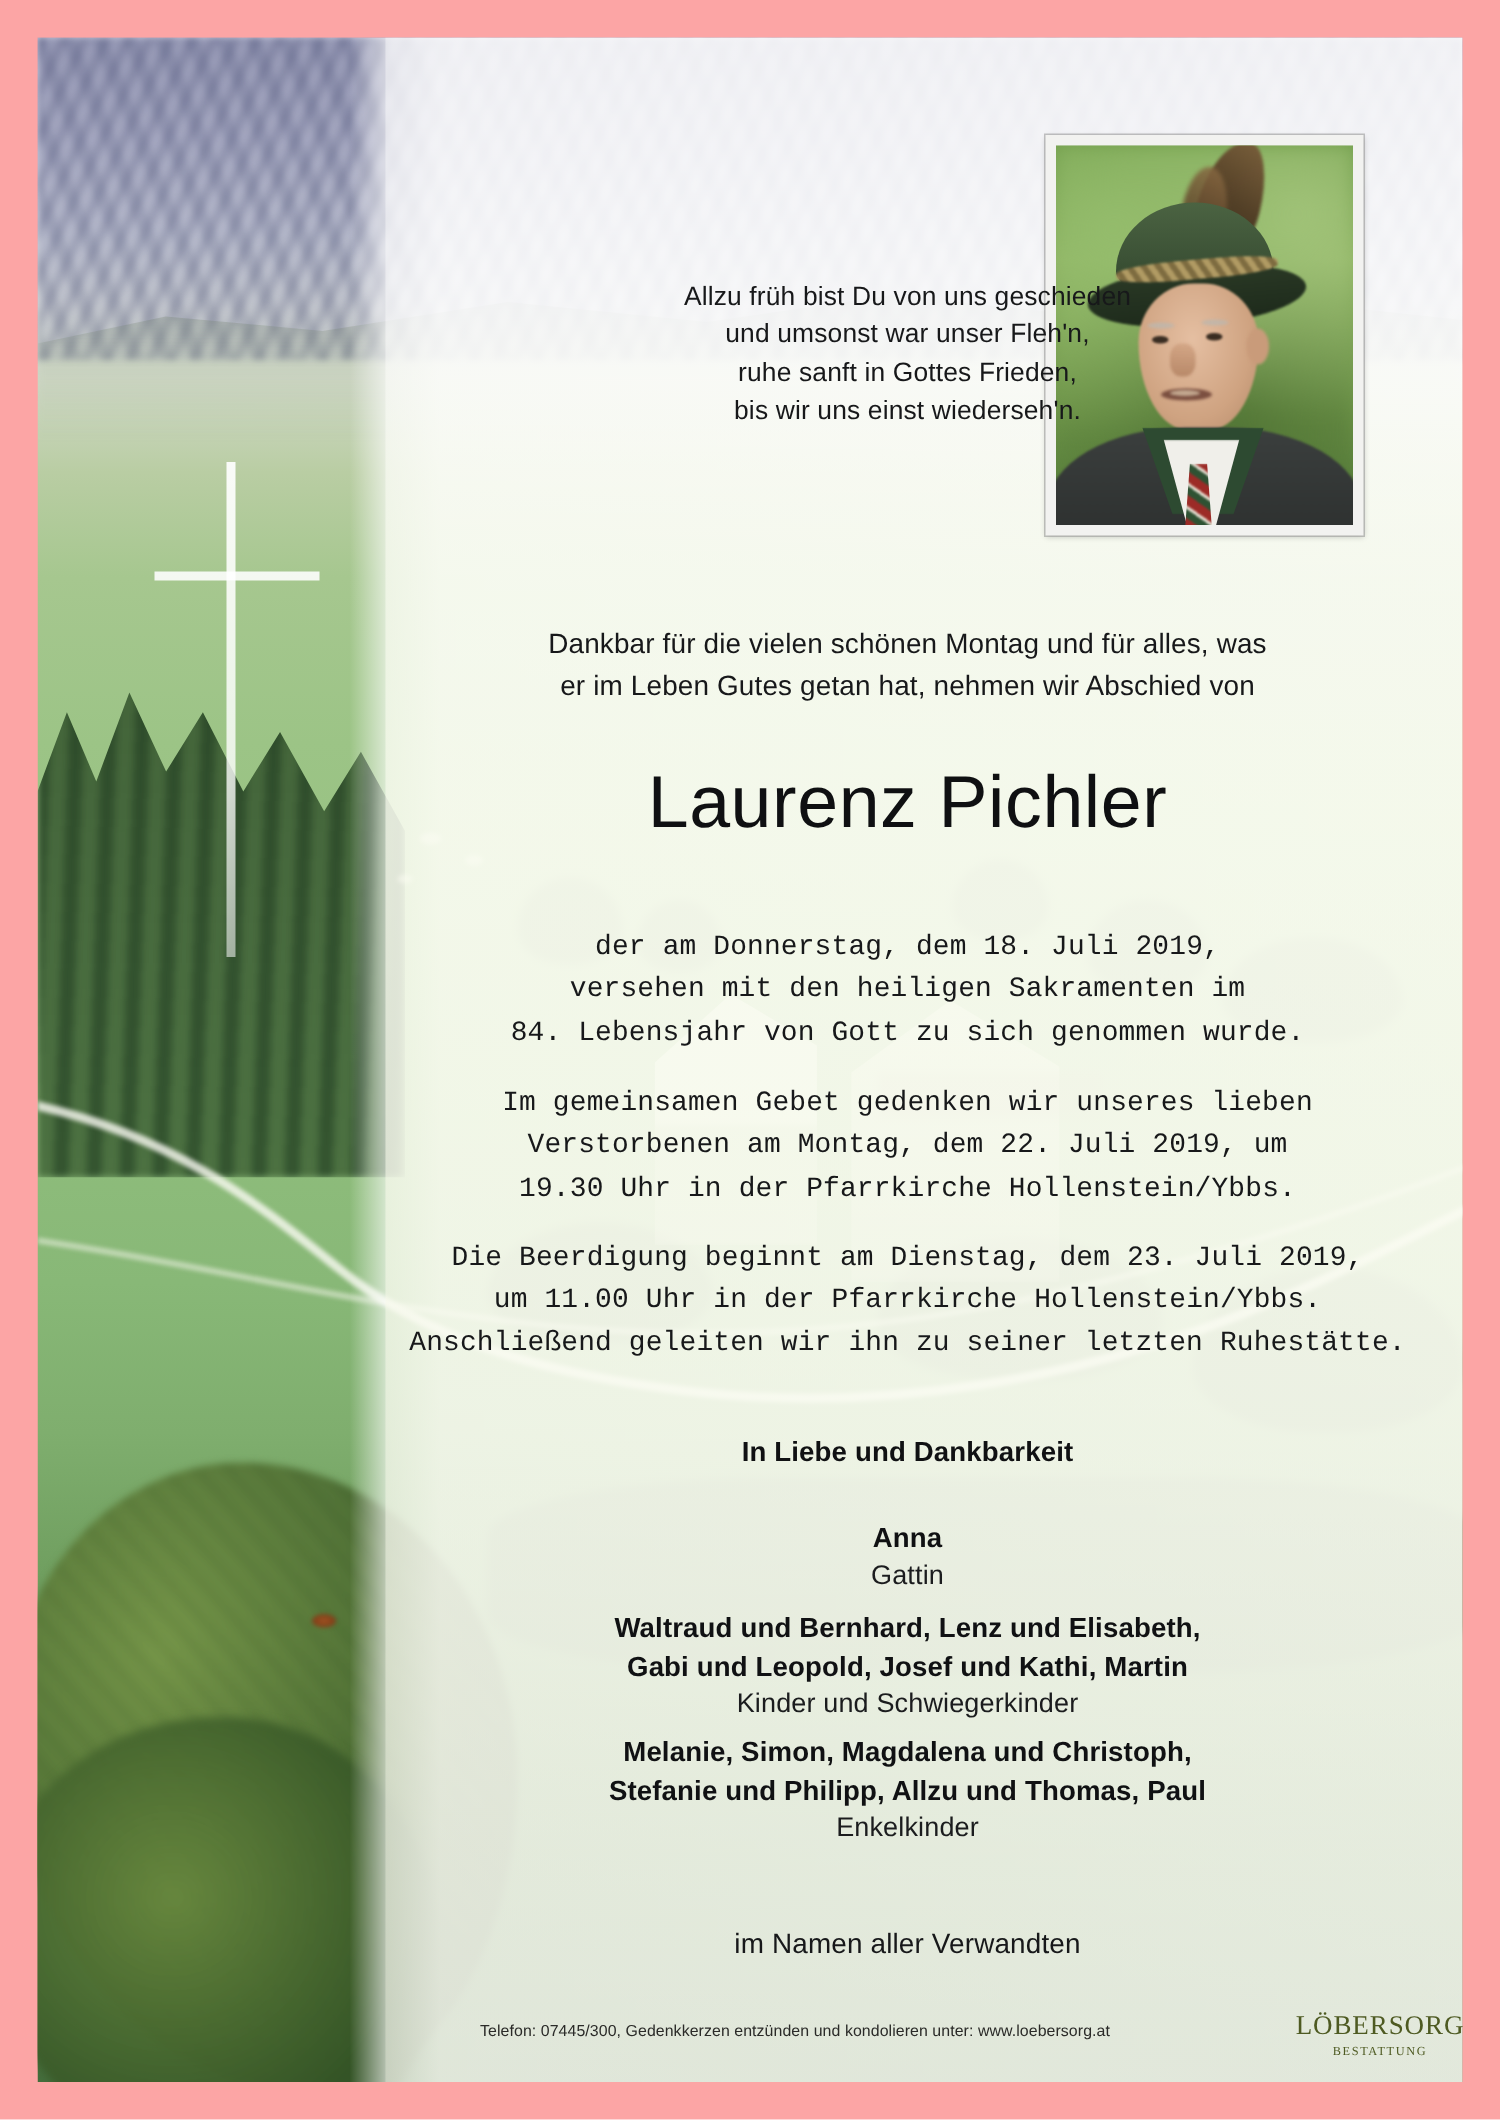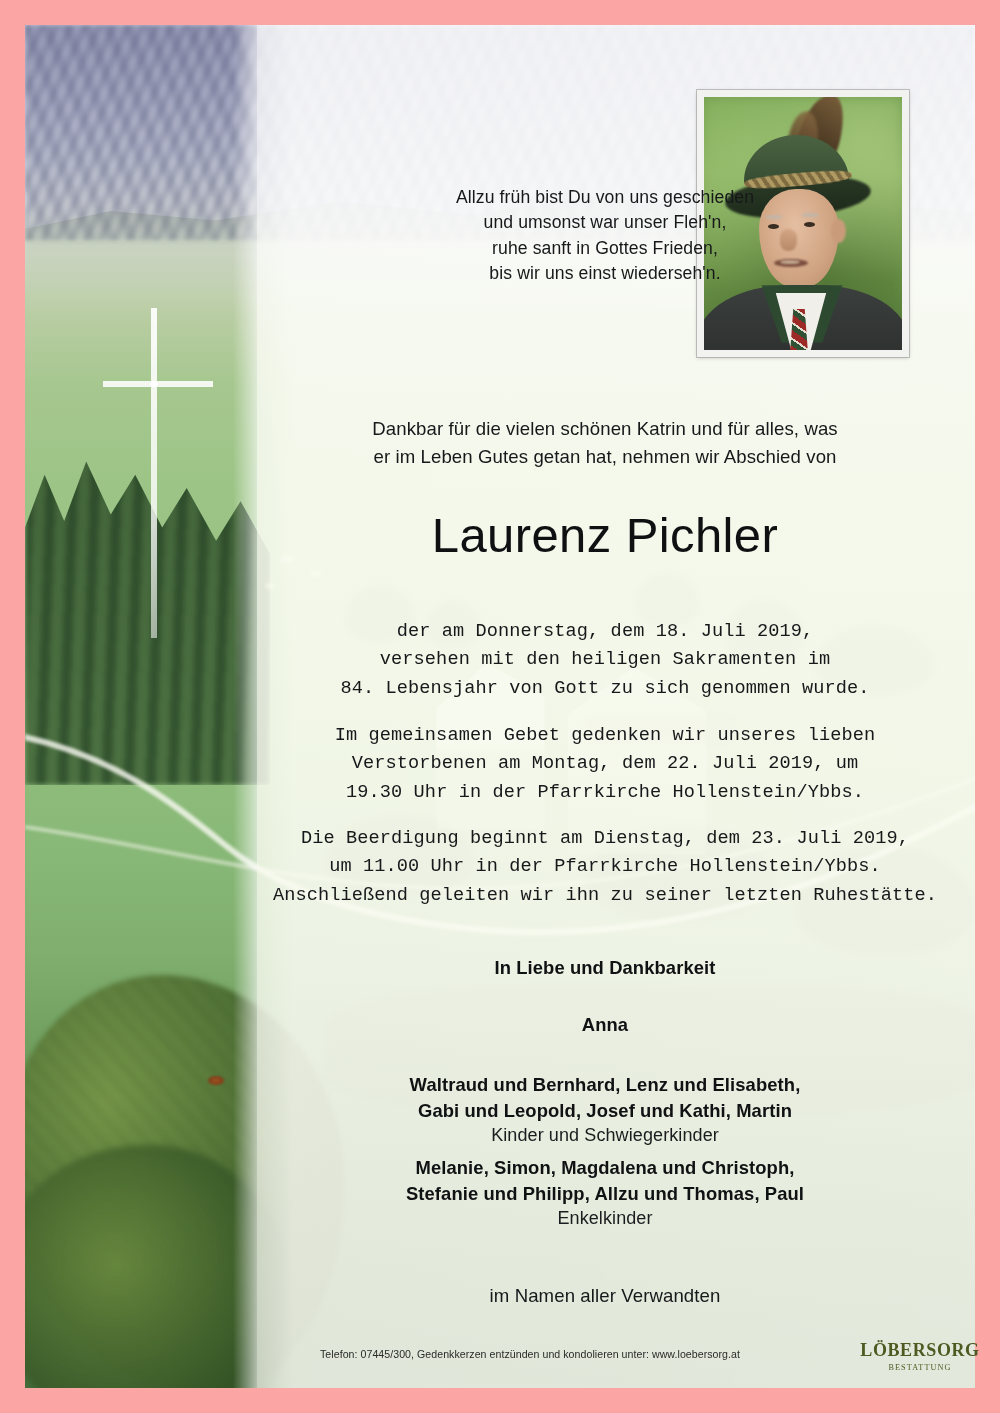--- a/index.html
+++ b/index.html
@@ -255,21 +255,21 @@
   
   .footer-line{
     position:absolute;left:250px;top:1348px;width:560px;text-align:center;
     font-size:10.6px;color:#2a2a28;letter-spacing:.05px;
   }
   .logo{
     position:absolute;left:860px;top:1340px;width:120px;text-align:center;
     color:#4e5a22;
     font-family:"Liberation Serif","DejaVu Serif",serif;
   }
-  .logo .mark{font-size:18px;letter-spacing:.6px;line-height:21px;font-weight:700;}
+  .logo .mark{font-size:18px;letter-spacing:.6px;line-height:21px;font-weight:400;}
   .logo .sub{font-size:8.2px;letter-spacing:1.1px;line-height:12px;margin-top:1px;}
 </style>
 </head>
 <body>
 
 <div id="card">
 
   <div id="photo-area">
     <div class="bg-base"></div>
     <div class="bg-forest-top"></div>
@@ -339,21 +339,21 @@
   </div>
 
   <div class="poem">
     <div>Allzu früh bist Du von uns geschieden</div>
     <div>und umsonst war unser Fleh'n,</div>
     <div>ruhe sanft in Gottes Frieden,</div>
     <div>bis wir uns einst wiederseh'n.</div>
   </div>
 
   <div class="intro">
-    <div>Dankbar für die vielen schönen Katrin und für alles, was</div>
+    <div>Dankbar für die vielen schönen Montag und für alles, was</div>
     <div>er im Leben Gutes getan hat, nehmen wir Abschied von</div>
   </div>
 
   <div class="name">Laurenz Pichler</div>
 
   <div class="para" id="p-death">
     <div>der am Donnerstag, dem 18. Juli 2019,</div>
     <div>versehen mit den heiligen Sakramenten im</div>
     <div>84. Lebensjahr von Gott zu sich genommen wurde.</div>
   </div>
@@ -367,20 +367,21 @@
   <div class="para" id="p-burial">
     <div>Die Beerdigung beginnt am Dienstag, dem 23. Juli 2019,</div>
     <div>um 11.00 Uhr in der Pfarrkirche Hollenstein/Ybbs.</div>
     <div>Anschließend geleiten wir ihn zu seiner letzten Ruhestätte.</div>
   </div>
 
   <div class="love">In Liebe und Dankbarkeit</div>
 
   <div class="grp" id="g-wife">
     <div class="names">Anna</div>
+    <div class="rel">Gattin</div>
   </div>
 
   <div class="grp" id="g-kids">
     <div class="names">Waltraud und Bernhard, Lenz und Elisabeth,</div>
     <div class="names">Gabi und Leopold, Josef und Kathi, Martin</div>
     <div class="rel">Kinder und Schwiegerkinder</div>
   </div>
 
   <div class="grp" id="g-grand">
     <div class="names">Melanie, Simon, Magdalena und Christoph,</div>

